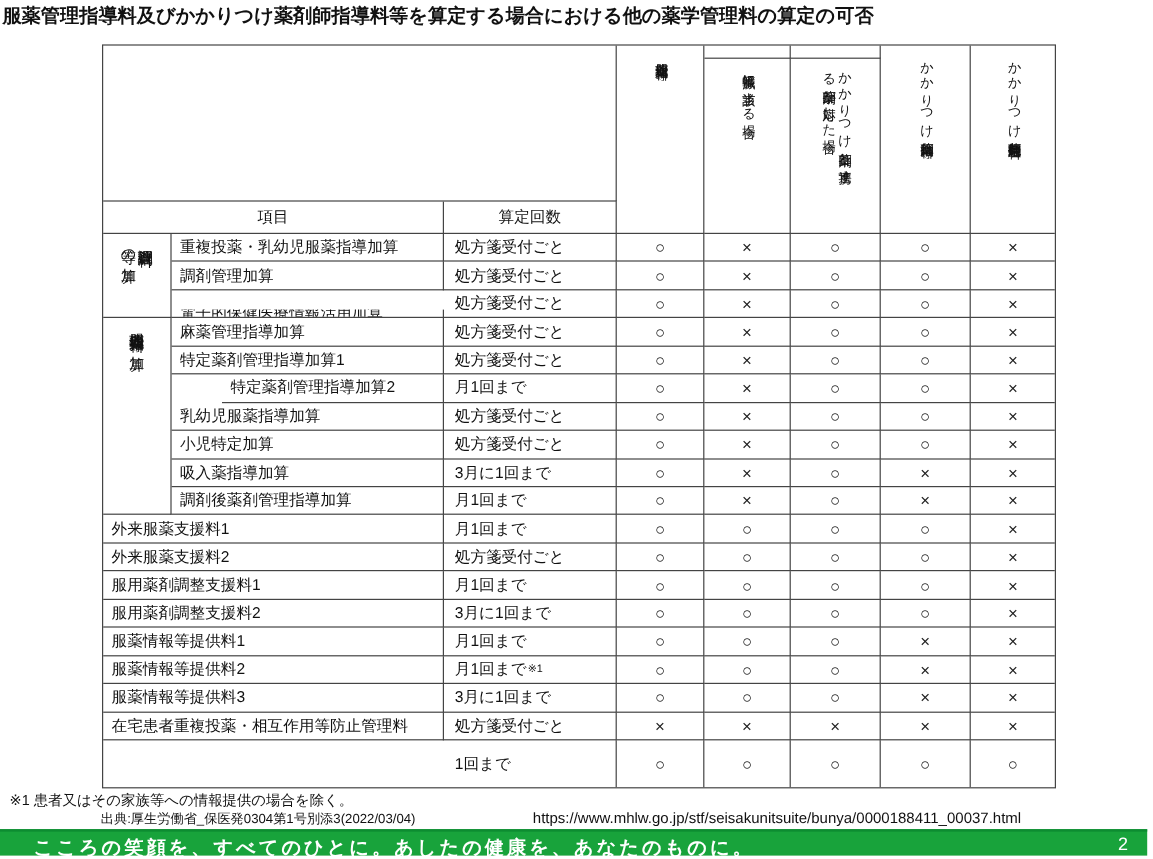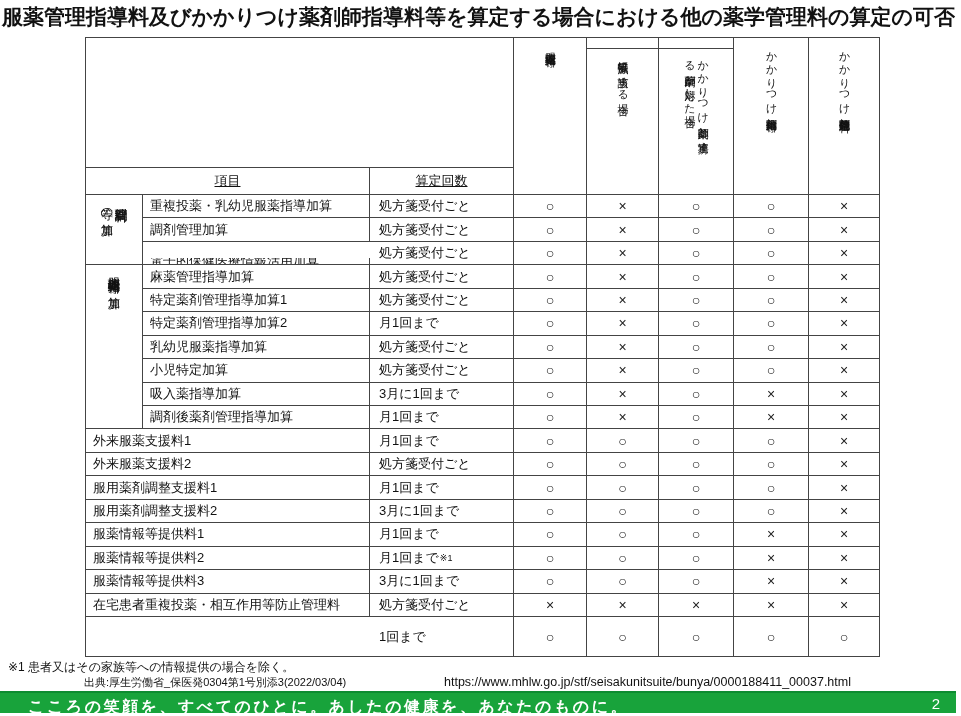--- a/index.html
+++ b/index.html
@@ -3,37 +3,37 @@
 <meta charset="utf-8">
 <style>
   * { margin:0; padding:0; box-sizing:border-box; }
   html,body { background:#ffffff; }
   body {
     position:relative; width:961px; height:716px; overflow:hidden;
     font-family:"Liberation Sans","DejaVu Sans",sans-serif; color:#111;
   }
   .title {
     position:absolute; top:3px; left:2px; width:958px;
-    font-size:21px; font-weight:bold; white-space:nowrap; letter-spacing:0;
+    font-size:16px; font-weight:bold; white-space:nowrap; letter-spacing:0;
   }
   
   #grid {
     position:absolute; left:85px; top:37px; width:795px; height:620px;
     display:grid;
     grid-template-columns:57px 227px 144px 73px 72px 75px 75px 1fr;
     grid-template-rows:11px 119px 27px repeat(19,1fr);
     border:1px solid #444; background:#fff;
   }
   .cell {
     border-right:1px solid #444; border-bottom:1px solid #444;
     display:flex; align-items:center; font-size:13px; overflow:hidden;
   }
   .last-c { border-right:none; }
   .last-r { border-bottom:none; }
-  .hdr  { justify-content:center;text-decoration:underline; }
+  .hdr  { justify-content:center; }
   .item { padding-left:7px; white-space:nowrap; }
   .count{ padding-left:9px; white-space:nowrap; }
   .mark { justify-content:center; font-size:14px; color:#222; }
   .colhead { justify-content:center; align-items:flex-start; padding-top:6px; }
   .colhead.sub { padding-top:4px; }
   .group-label { justify-content:center; align-items:flex-start; padding-top:3px; }
   .vtext {
     writing-mode:vertical-rl; text-orientation:upright; white-space:pre-line;
     font-size:11px; letter-spacing:0.5px; line-height:1.2;
   }
@@ -141,21 +141,21 @@
     <div class="cell mark last-c" style="grid-area: 7 / 8 / auto / 9;">×</div>
     <div class="cell item" style="grid-area: 8 / 2 / auto / 3;">特定薬剤管理指導加算1</div>
     <div class="cell count" style="grid-area: 8 / 3 / auto / 4;">
       <span>処方箋受付ごと</span>
     </div>
     <div class="cell mark" style="grid-area: 8 / 4 / auto / 5;">○</div>
     <div class="cell mark" style="grid-area: 8 / 5 / auto / 6;">×</div>
     <div class="cell mark" style="grid-area: 8 / 6 / auto / 7;">○</div>
     <div class="cell mark" style="grid-area: 8 / 7 / auto / 8;">○</div>
     <div class="cell mark last-c" style="grid-area: 8 / 8 / auto / 9;">×</div>
-    <div class="cell item" style="grid-area: 9 / 2 / auto / 3;">特定薬剤管理指導加算2</div>
+    <div class="cell item" style="grid-area: 9 / 2 / auto / 3; margin-left: 42px;">特定薬剤管理指導加算2</div>
     <div class="cell count" style="grid-area: 9 / 3 / auto / 4;">
       <span>月1回まで</span>
     </div>
     <div class="cell mark" style="grid-area: 9 / 4 / auto / 5;">○</div>
     <div class="cell mark" style="grid-area: 9 / 5 / auto / 6;">×</div>
     <div class="cell mark" style="grid-area: 9 / 6 / auto / 7;">○</div>
     <div class="cell mark" style="grid-area: 9 / 7 / auto / 8;">○</div>
     <div class="cell mark last-c" style="grid-area: 9 / 8 / auto / 9;">×</div>
     <div class="cell item" style="grid-area: 10 / 2 / auto / 3;">乳幼児服薬指導加算</div>
     <div class="cell count" style="grid-area: 10 / 3 / auto / 4;">

